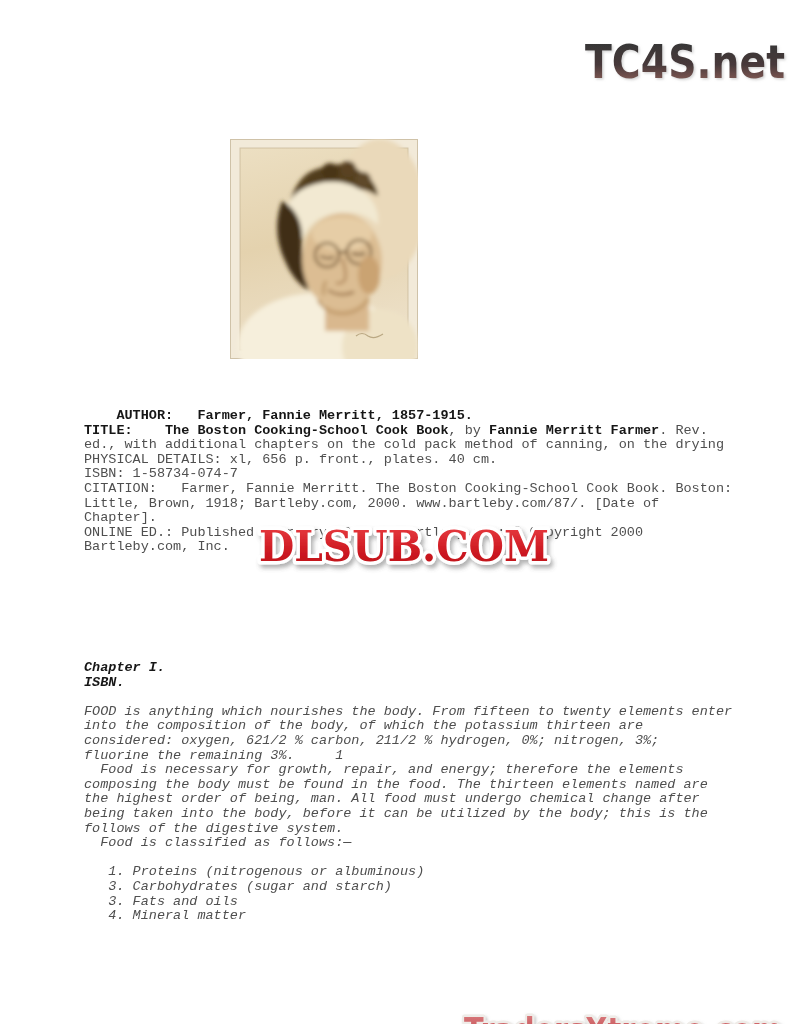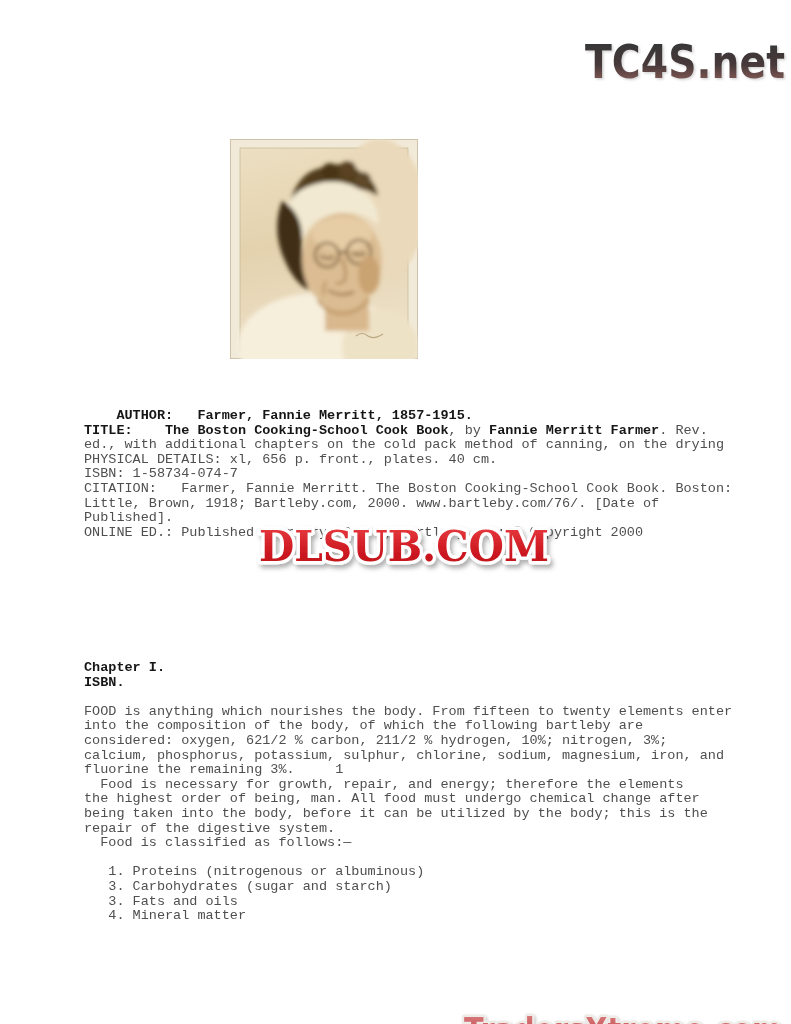--- a/index.html
+++ b/index.html
@@ -10,21 +10,21 @@
   }
   
   .textblock{position:absolute;left:84px;}
   .line{
     white-space:pre;font-size:13.5px;line-height:14.6px;height:14.6px;
     color:#4f4f4f;font-family:"Liberation Mono","DejaVu Sans Mono",monospace;
   }
   .line .seg{white-space:pre;font-family:Liberation Mono, monospace;}
   .bold{font-weight:bold;color:#161616;}
   #bib-block{top:377px;}
-  #chapter-body-block{top:629px;}
+  #chapter-body-block{top:629px;font-style:italic;}
   
   .wm{position:absolute;pointer-events:none;}
   #wm-tc4s{left:580px;top:0px;}
   #wm-dlsub{left:248px;top:483px;}
   #wm-traders{left:456px;top:972px;}
   
   #portrait{position:absolute;left:230px;top:107px;width:188px;height:220px;}
 </style>
 </head>
 <body>
@@ -91,23 +91,24 @@
     </svg>
   </div>
 
   <div class="textblock" id="bib-block">
     <div class="line bold">    AUTHOR:   Farmer, Fannie Merritt, 1857-1915.</div>
     <div class="line"><span class="seg bold">TITLE:    The Boston Cooking-School Cook Book</span><span class="seg">, by </span><span class="seg bold">Fannie Merritt Farmer</span><span class="seg">. Rev.</span></div>
     <div class="line">ed., with additional chapters on the cold pack method of canning, on the drying</div>
     <div class="line">PHYSICAL DETAILS: xl, 656 p. front., plates. 40 cm.</div>
     <div class="line">ISBN: 1-58734-074-7</div>
     <div class="line">CITATION:   Farmer, Fannie Merritt. The Boston Cooking-School Cook Book. Boston:</div>
-    <div class="line">Little, Brown, 1918; Bartleby.com, 2000. www.bartleby.com/76/. [Date of</div>
-    <div class="line">Published].</div>
+    <div class="line">Little, Brown, 1918; Bartleby.com, 2000. www.bartleby.com/87/. [Date of</div>
+    <div class="line">Chapter].</div>
     <div class="line">ONLINE ED.: Published February 2000 by Bartleby.com; © Copyright 2000</div>
+    <div class="line">Bartleby.com, Inc.</div>
   </div>
 
   <div class="wm" id="wm-dlsub">
     <svg width="312" height="60" viewBox="0 0 312 60">
       <defs>
         <linearGradient id="g-dlsub" x1="0" y1="0" x2="0" y2="1">
           <stop offset="0.1" stop-color="#e73b40"></stop>
           <stop offset="0.55" stop-color="#d01c24"></stop>
           <stop offset="1" stop-color="#bb0f16"></stop>
         </linearGradient>
@@ -122,31 +123,31 @@
   <div class="textblock" id="chapter-body-block">
     <div>
 
     <div class="line bold">Chapter I.</div>
         <div class="line bold">ISBN.</div>
       </div>
     <div class="line"></div>
     <div>
 
     <div class="line">FOOD is anything which nourishes the body. From fifteen to twenty elements enter</div>
-        <div class="line">into the composition of the body, of which the following bartleby are</div>
-        <div class="line">considered: oxygen, 621/2 % carbon, 211/2 % hydrogen, 10%; nitrogen, 3%;</div>
-        <div class="line">calcium, phosphorus, potassium, sulphur, chlorine, sodium, magnesium, iron, and</div>
+        <div class="line">into the composition of the body, of which the potassium thirteen are</div>
+        <div class="line">considered: oxygen, 621/2 % carbon, 211/2 % hydrogen, 0%; nitrogen, 3%;</div>
         <div class="line">fluorine the remaining 3%.     1</div>
       </div>
     <div>
 
     <div class="line">  Food is necessary for growth, repair, and energy; therefore the elements</div>
+        <div class="line">composing the body must be found in the food. The thirteen elements named are</div>
         <div class="line">the highest order of being, man. All food must undergo chemical change after</div>
         <div class="line">being taken into the body, before it can be utilized by the body; this is the</div>
-        <div class="line">repair of the digestive system.</div>
+        <div class="line">follows of the digestive system.</div>
       </div>
     <div class="line">  Food is classified as follows:—</div>
     <div class="line"></div>
     <div>
 
     <div class="line">   1. Proteins (nitrogenous or albuminous)</div>
         <div class="line">   3. Carbohydrates (sugar and starch)</div>
         <div class="line">   3. Fats and oils</div>
         <div class="line">   4. Mineral matter</div>
       </div>

